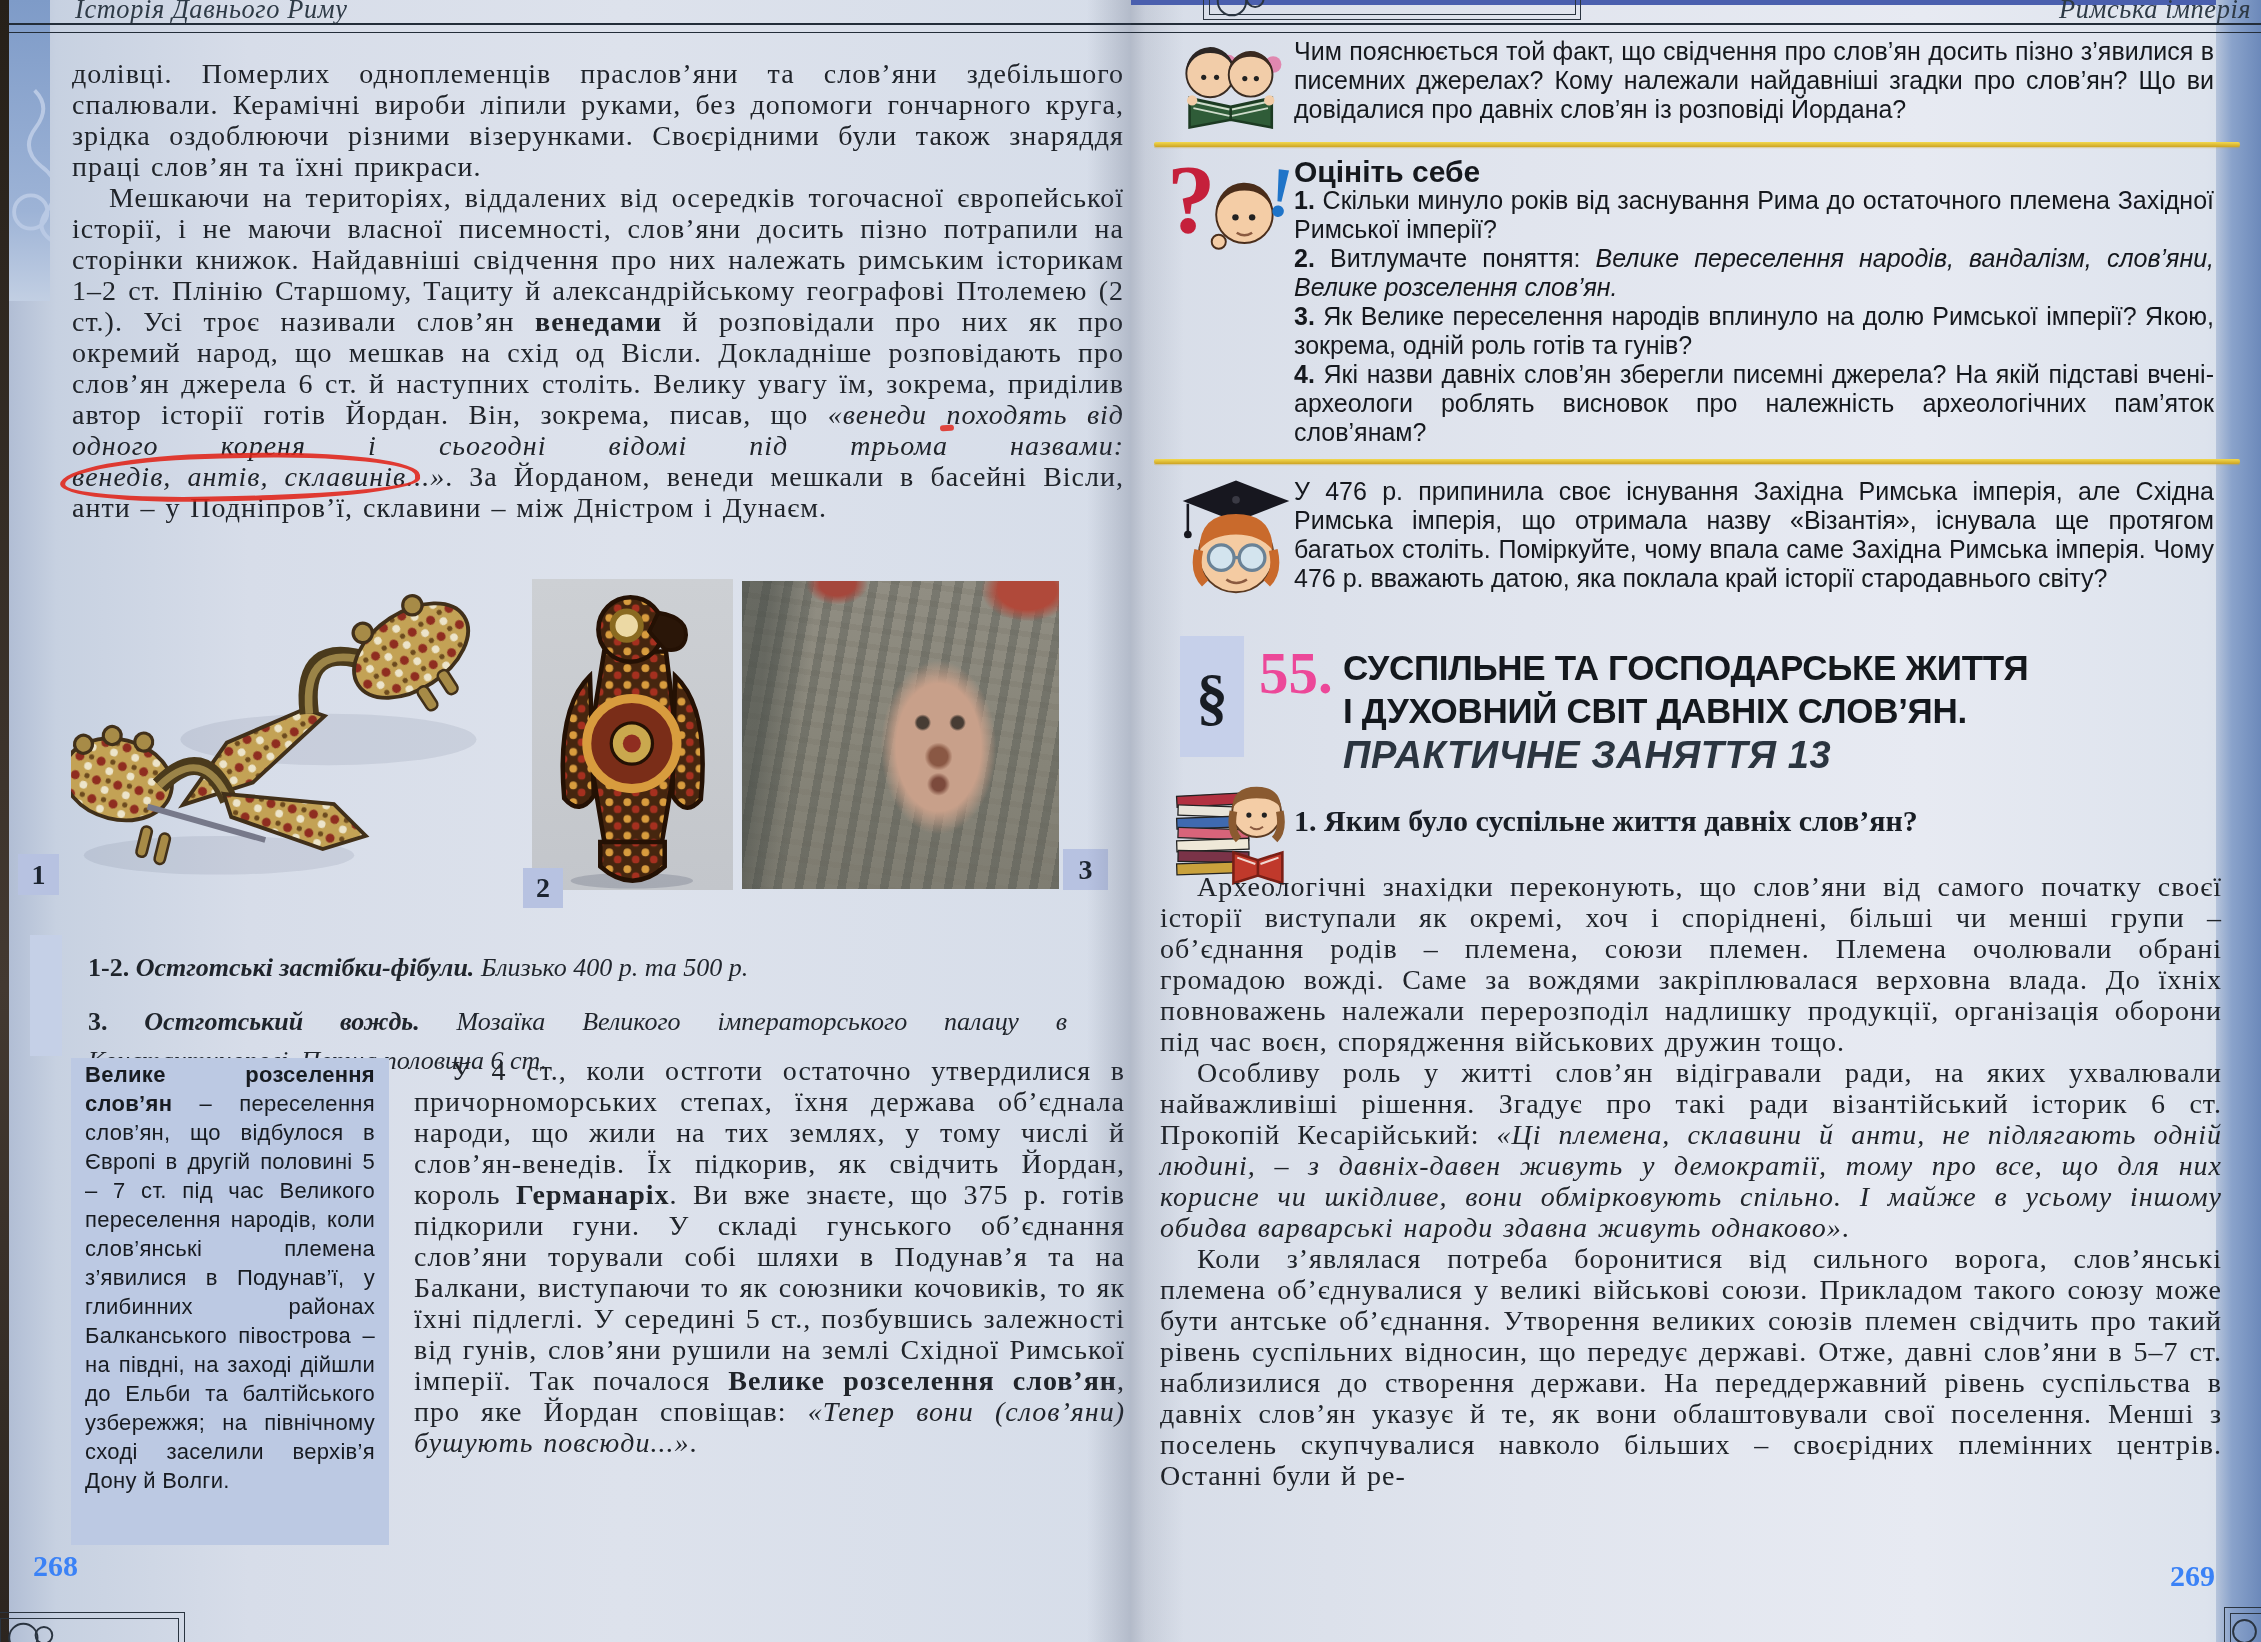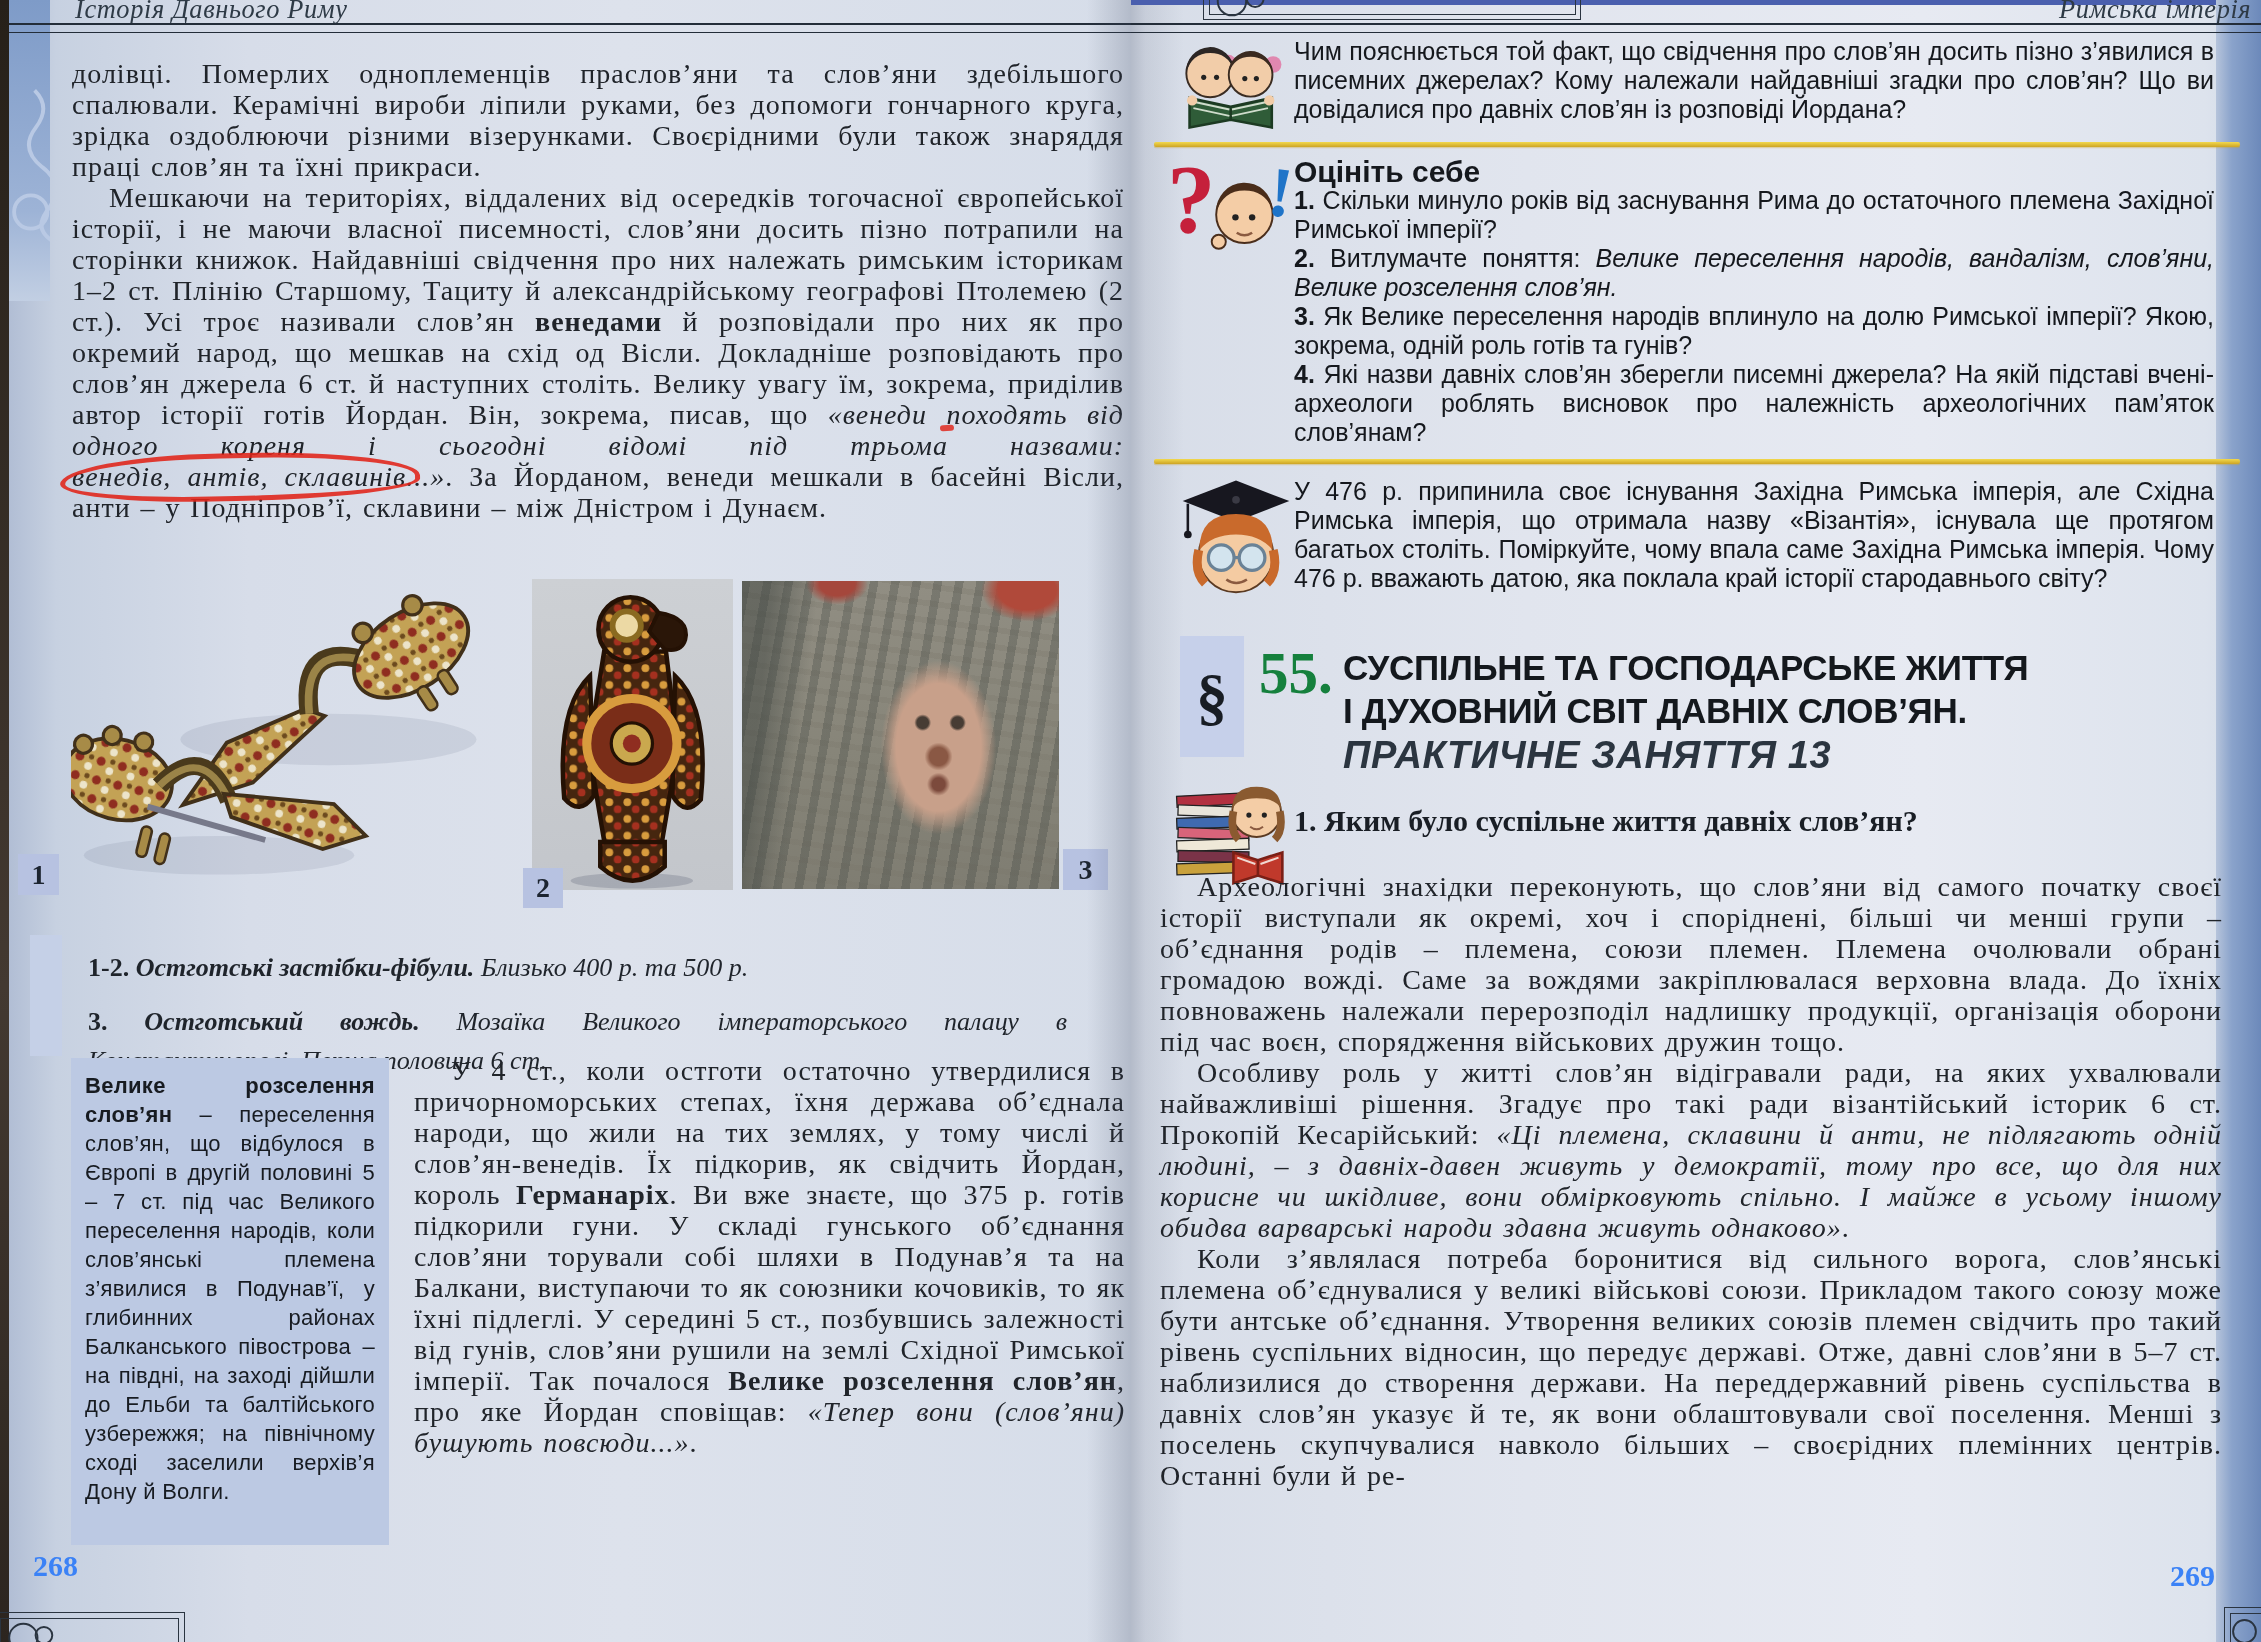--- a/index.html
+++ b/index.html
@@ -61,33 +61,33 @@
     linear-gradient(97deg,rgba(64,70,66,.5) 0 9%,rgba(0,0,0,0) 22%),
     repeating-linear-gradient(100deg,rgba(58,64,60,.28) 0 8.4px,rgba(0,0,0,0) 8.4px 21px),
     repeating-linear-gradient(8deg,rgba(120,116,104,.25) 0 5.8px,rgba(0,0,0,0) 5.8px 17px),
     linear-gradient(180deg,#918e83,#878579 55%,#7f7d72);}
   .badge{position:absolute;background:#b7c2e1;display:flex;align-items:center;justify-content:center;
     font-weight:bold;font-size:28px;color:#1c2430;}
   .caption-bar{position:absolute;background:#c5d0e7;}
   .caption{position:absolute;font-size:26px;line-height:39px;text-align:justify;color:#1f242b;}
   .caption p{margin:15px;}
   
-  .sidebar-box{position:absolute;background:#bcc9e3;padding:13px 14px;box-sizing:border-box;
+  .sidebar-box{position:absolute;background:#bcc9e3;padding:2px 14px;box-sizing:border-box;
     font-family:"Liberation Sans",sans-serif;font-size:22px;line-height:29px;letter-spacing:0.3px;
     text-align:justify;color:#171b21;}
   .sidebar-box p{margin:0;}
   
   .sans-block{position:absolute;font-family:"Liberation Sans",sans-serif;font-size:25px;line-height:29px;
     text-align:justify;color:#15181d;}
   .sans-block p{margin:0;}
   .sc-title{font-weight:bold;font-size:30px;margin:0 0 5.2px 0;}
   
   .sec-mark{position:absolute;background:#c6d0ea;display:flex;align-items:center;justify-content:center;
     font-weight:bold;font-size:64px;color:#181d24;}
-  .sec-num{position:absolute;font-weight:bold;font-size:59px;color:#15803d;}
+  .sec-num{position:absolute;font-weight:bold;font-size:59px;color:#ec4899;}
   .sec-title{position:absolute;font-family:"Liberation Sans",sans-serif;font-weight:bold;font-size:35px;
     color:#14181d;white-space:nowrap;letter-spacing:-0.3px;}
   .sec-sub{position:absolute;font-family:"Liberation Sans",sans-serif;font-weight:bold;font-style:italic;
     font-size:38px;color:#2b3540;letter-spacing:0.6px;white-space:nowrap;}
   .q1-head{position:absolute;font-weight:bold;font-size:30px;color:#191e25;white-space:nowrap;}
   
   .icon-box{position:absolute;}
   .qmark{position:absolute;font-weight:bold;font-size:97px;color:#c5203b;font-family:"Liberation Serif",serif;}
   .emark{position:absolute;font-weight:bold;font-size:71px;color:#1f74c8;transform:rotate(8deg);}
 </style>

